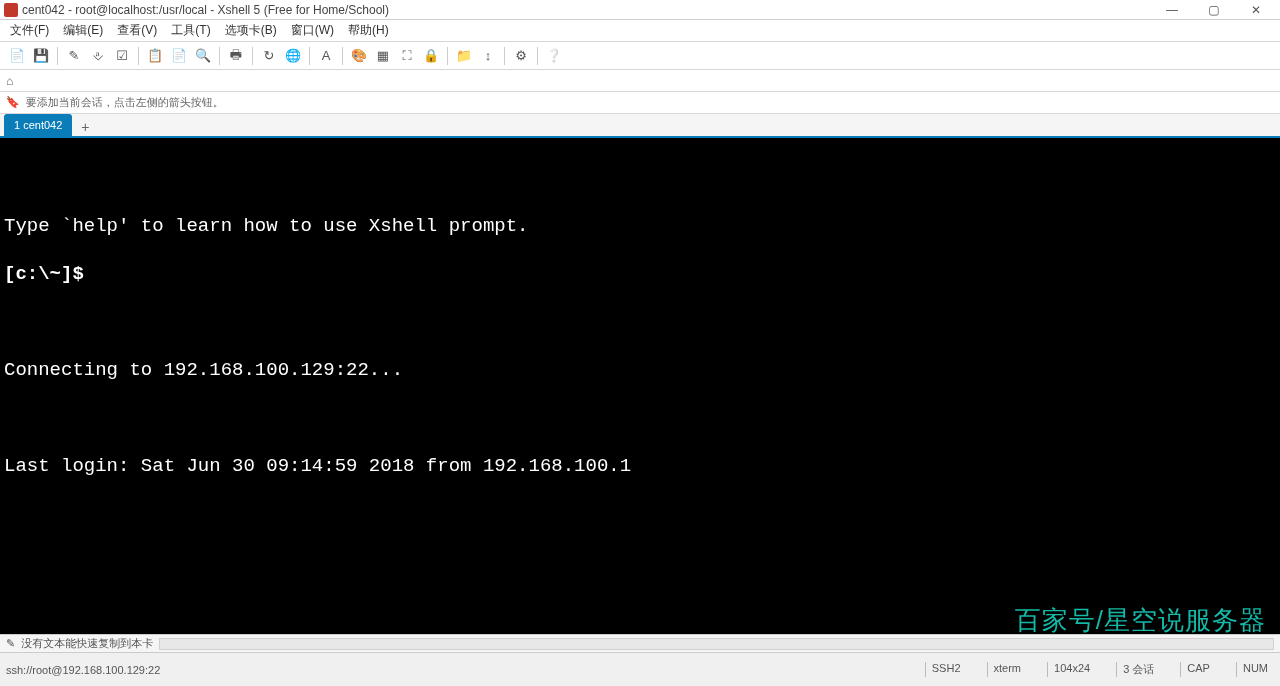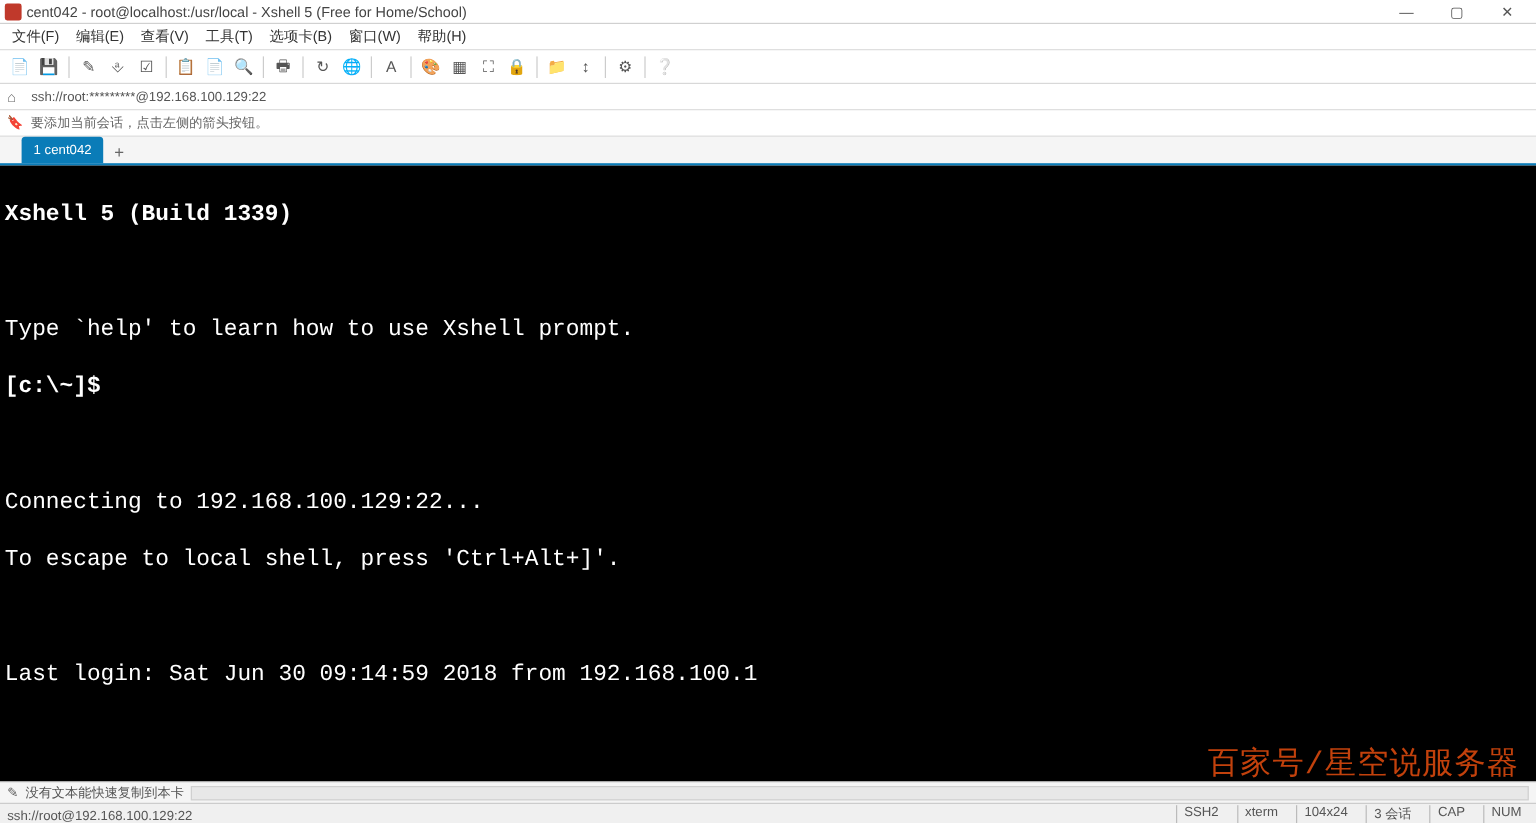--- a/index.html
+++ b/index.html
@@ -132,21 +132,20 @@
   padding: 0 10px;
   display: flex;
   align-items: center;
   font-size: 11px;
   border-top-left-radius: 3px;
   border-top-right-radius: 3px;
 }
 .tab.active {
   background: #0a7cb8;
   color: #fff;
-  margin-left: 14px;
 }
 .tab-add {
   width: 18px;
   height: 18px;
   margin-left: 4px;
   display: flex;
   align-items: center;
   justify-content: center;
   color: #666;
   font-size: 14px;
@@ -162,23 +161,23 @@
   white-space: pre;
   overflow: hidden;
   position: relative;
 }
 .term-line { min-height: 24px; }
 .term-bold { font-weight: bold; }
 .watermark {
   position: absolute;
   right: 14px;
   bottom: 2px;
-  color: #c2410c;
+  color: #14b8a6;
   font-size: 26px;
-  font-family: Liberation Mono, monospace;
+  font-family: Liberation Sans, sans-serif;
   letter-spacing: 1px;
   margin-top: 12px;
 }
 .bottombar {
   background: #f5f5f5;
   height: 18px;
   display: flex;
   align-items: center;
   padding: 0 6px;
   gap: 6px;
@@ -187,30 +186,30 @@
   font-size: 11px;
 }
 .bottom-scroll {
   flex: 1;
   height: 12px;
   background: #e8e8e8;
   border: 1px solid #d0d0d0;
 }
 .statusbar {
   background: #f0f0f0;
-  height: 17px;
-  display: flex;
-  align-items: flex-end;
+  height: 34px;
+  display: flex;
+  align-items: center;
   padding: 0 6px;
   border-top: 1px solid #ccc;
   color: #555;
   font-size: 11px;
 }
 .status-left { flex: 1; }
-.status-right { display: flex; gap: 9px; margin-left: 40px; }
+.status-right { display: flex; gap: 20px; margin-left: 40px; }
 .status-seg { border-left: 1px solid #bbb; padding: 0 6px; }
 </style>
 </head>
 <body>
 
 <div class="titlebar">
   <div class="titlebar-icon"></div>
   <div class="titlebar-text">cent042 - root@localhost:/usr/local - Xshell 5 (Free for Home/School)</div>
   <div class="win-controls">
     <div class="win-btn">—</div>
@@ -256,43 +255,40 @@
   <div class="tb-btn">📁</div>
   <div class="tb-btn">↕</div>
   <div class="tb-sep"></div>
   <div class="tb-btn">⚙</div>
   <div class="tb-sep"></div>
   <div class="tb-btn">❔</div>
 </div>
 
 <div class="addressbar">
   <span class="addr-icon">⌂</span>
-  <input class="addr-input" value="ssh://root:*********@192.168.100.129:22" style="">
 </div>
 
 <div class="hintbar">
   <span>🔖</span>
   <span>要添加当前会话，点击左侧的箭头按钮。</span>
 </div>
 
 <div class="tabbar">
   <div class="tab active">
     <span>1 cent042</span>
   </div>
   <div class="tab-add">+</div>
 </div>
 
 <div class="terminal">
-<div class="term-line term-bold">Xshell 5 (Build 1339)</div>
 <div class="term-line"></div>
 <div class="term-line">Type `help' to learn how to use Xshell prompt.</div>
 <div class="term-line term-bold">[c:\~]$</div>
 <div class="term-line"></div>
 <div class="term-line">Connecting to 192.168.100.129:22...</div>
-<div class="term-line">To escape to local shell, press 'Ctrl+Alt+]'.</div>
 <div class="term-line"></div>
 <div class="term-line">Last login: Sat Jun 30 09:14:59 2018 from 192.168.100.1</div>
 
 
 
 
 
 
 <div class="watermark">百家号/星空说服务器</div>
 </div>

